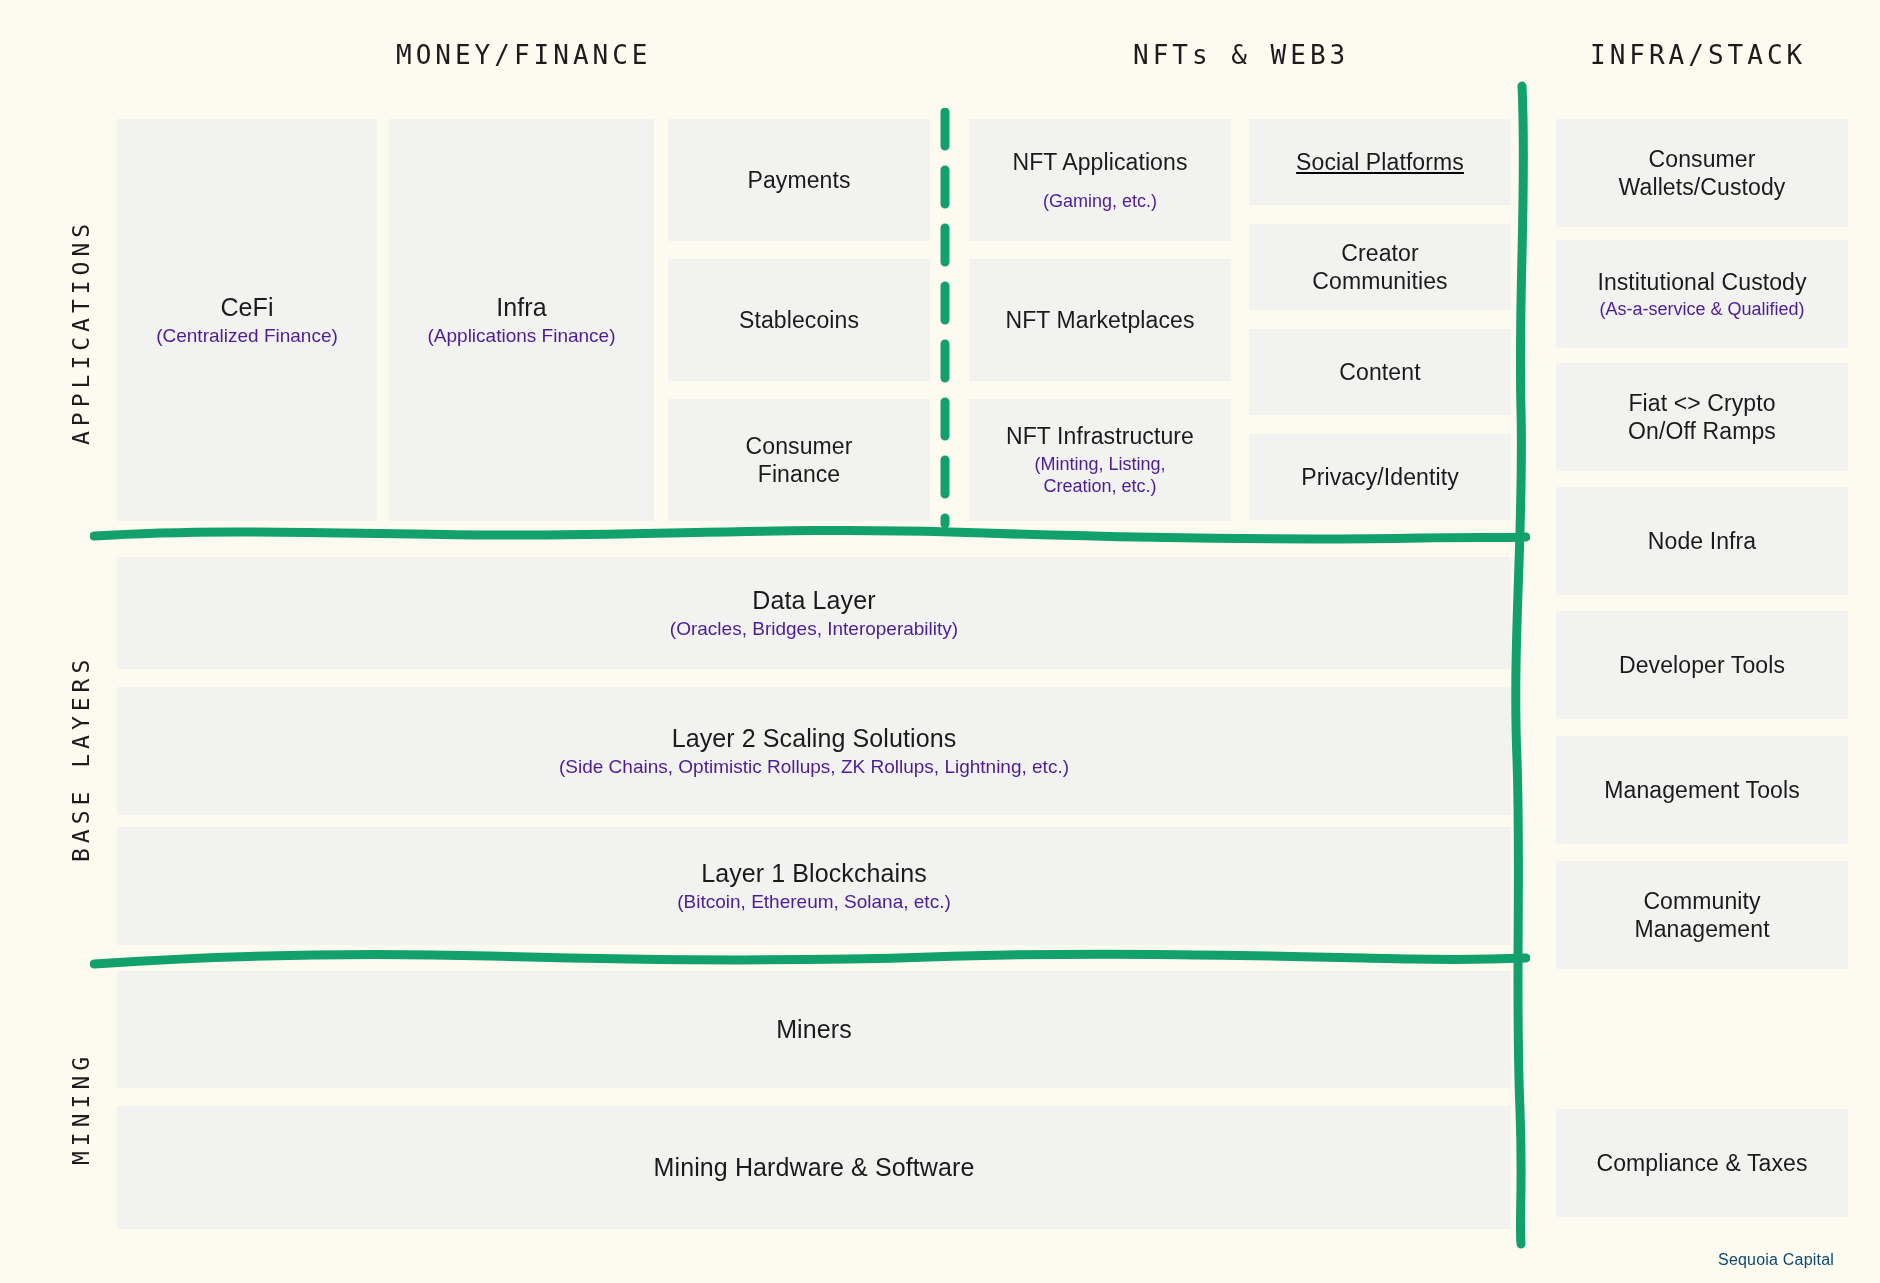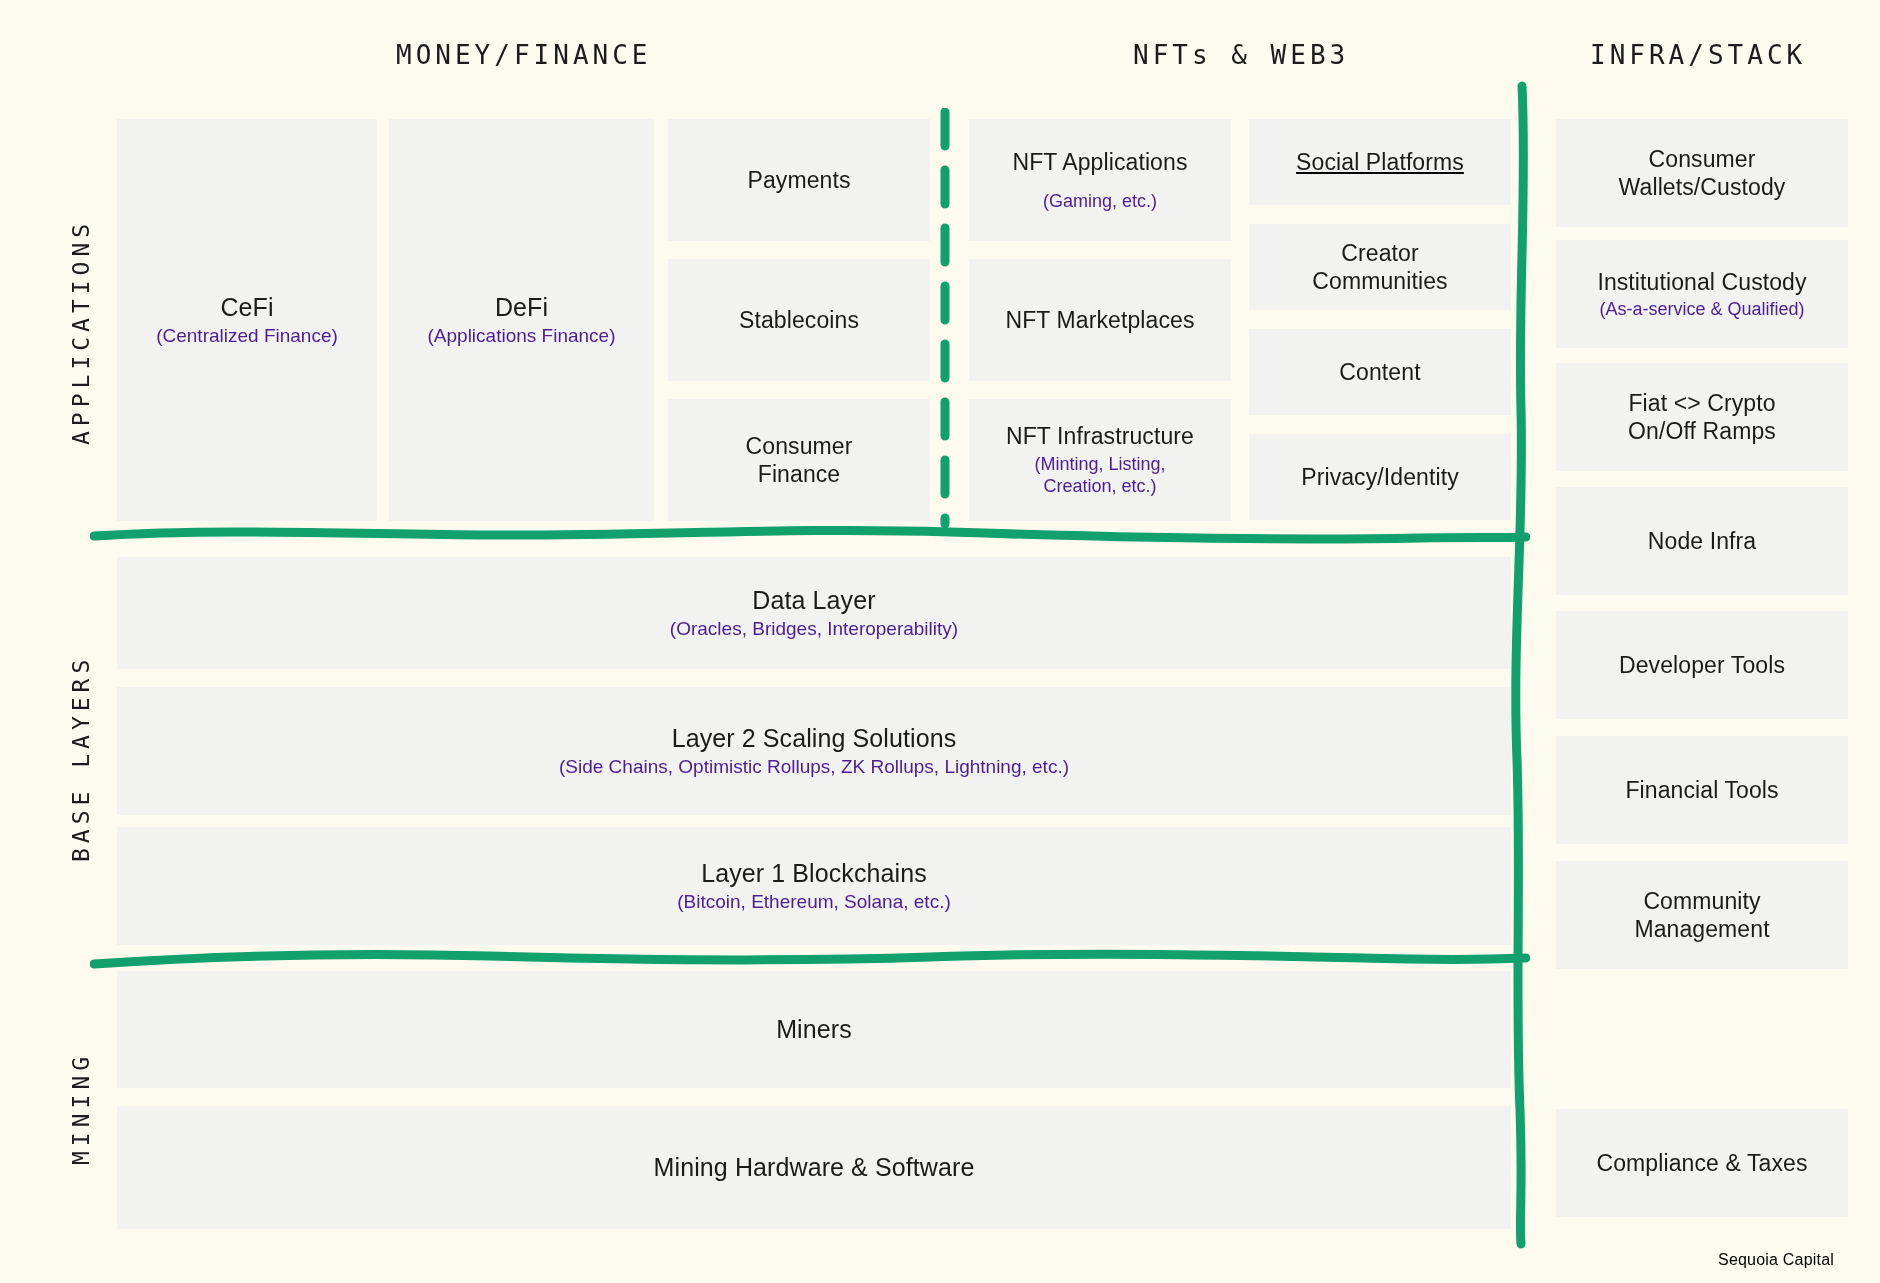--- a/index.html
+++ b/index.html
@@ -72,21 +72,21 @@
     position: absolute;
     pointer-events: none;
   }
 
   
   .footer {
     position: absolute;
     right: 46px;
     bottom: 14px;
     font-size: 16px;
-    color: #000000;
+    color: #0c4a6e;
     letter-spacing: .2px;
   }
 </style>
 </head>
 <body>
 
 <div id="stage">
 
   <div class="col-header" style="left:396px; top:40px;">MONEY/FINANCE</div>
   <div class="col-header" style="left:1133px; top:40px;">NFTs &amp; WEB3</div>
@@ -95,21 +95,21 @@
   <div class="side-label" style="left:68px; top:445px;">APPLICATIONS</div>
   <div class="side-label" style="left:68px; top:862px;">BASE LAYERS</div>
   <div class="side-label" style="left:68px; top:1165px;">MINING</div>
 
   <div class="box wide" style="left:117px; top:119px; width:260px; height:402px;">
     <div class="title">CeFi</div>
     <div class="sub">(Centralized Finance)</div>
   </div>
 
   <div class="box wide" style="left:389px; top:119px; width:265px; height:402px;">
-    <div class="title">DeFi</div>
+    <div class="title">Infra</div>
     <div class="sub">(Applications Finance)</div>
   </div>
 
   <div class="box" style="left:668px; top:119px; width:262px; height:122px;">
     <div class="title">Payments</div>
   </div>
   <div class="box" style="left:668px; top:259px; width:262px; height:122px;">
     <div class="title">Stablecoins</div>
   </div>
   <div class="box" style="left:668px; top:399px; width:262px; height:122px;">
@@ -171,21 +171,21 @@
   <div class="box" style="left:1556px; top:363px; width:292px; height:108px;">
     <div class="title">Fiat &lt;&gt; Crypto<br>On/Off Ramps</div>
   </div>
   <div class="box" style="left:1556px; top:487px; width:292px; height:108px;">
     <div class="title">Node Infra</div>
   </div>
   <div class="box" style="left:1556px; top:611px; width:292px; height:108px;">
     <div class="title">Developer Tools</div>
   </div>
   <div class="box" style="left:1556px; top:736px; width:292px; height:108px;">
-    <div class="title">Financial Tools</div>
+    <div class="title">Management Tools</div>
   </div>
   <div class="box" style="left:1556px; top:861px; width:292px; height:108px;">
     <div class="title">Community<br>Management</div>
   </div>
   <div class="box" style="left:1556px; top:1109px; width:292px; height:108px;">
     <div class="title">Compliance &amp; Taxes</div>
   </div>
 
   <svg class="rule-h" style="left:90px; top:516px; width:1440px; height:34px;" viewBox="0 0 1440 34">
     <path d="M4,20 C130,12 260,18 400,19 C560,20 700,11 860,16 C1010,21 1180,25 1330,22 C1380,21 1412,22 1436,21" fill="none" stroke="#12a06c" stroke-width="9" stroke-linecap="round"></path>

